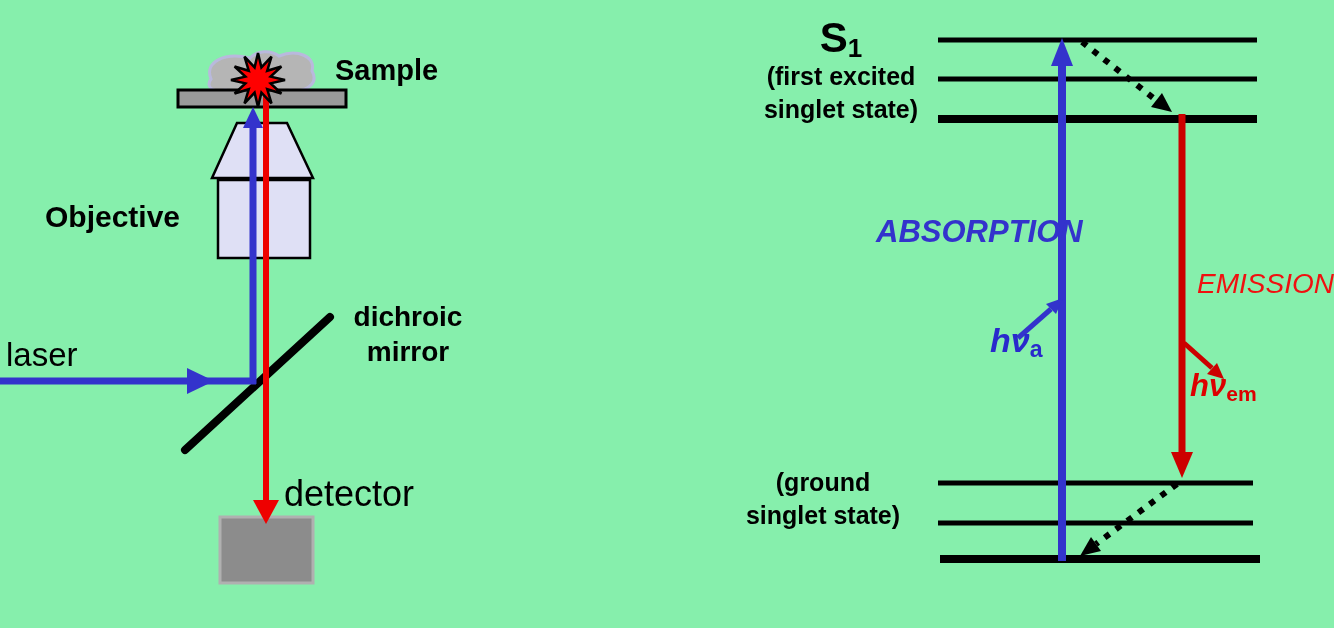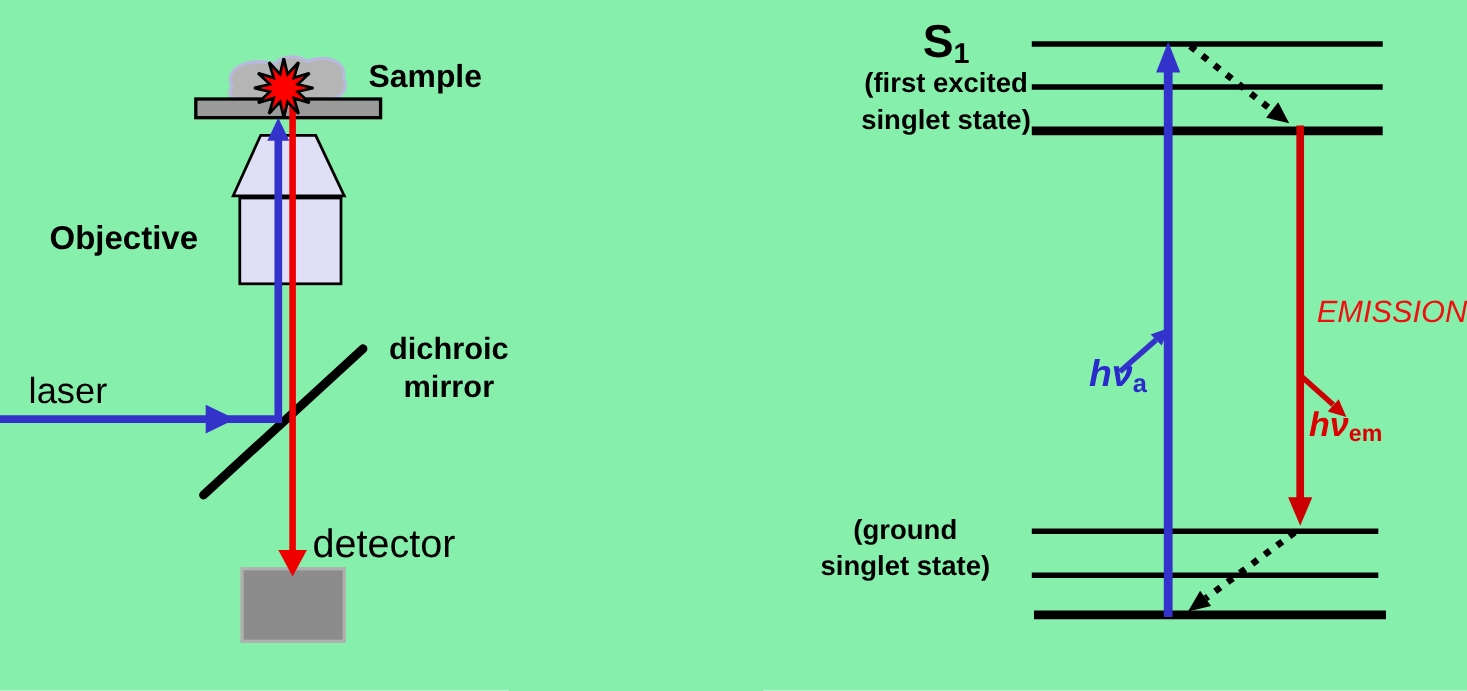--- a/index.html
+++ b/index.html
@@ -26,25 +26,25 @@
   .lbl {
     position: absolute;
     color: #000000;
     white-space: nowrap;
     line-height: 1.1;
   }
   .lbl-sample    { left: 335px; top: 55px;  font-size: 29px; font-weight: 700; }
   .lbl-objective { left: 45px;  top: 200px; font-size: 30px; font-weight: 700; }
   .lbl-dichroic  { left: 330px; top: 299px; width: 156px; font-size: 28px; font-weight: 700;
                    text-align: center; line-height: 1.25; white-space: normal; }
-  .lbl-laser     { left: 6px;   top: 337px; font-size: 33px; font-weight: 400; margin-left: 20px; }
+  .lbl-laser     { left: 6px;   top: 337px; font-size: 33px; font-weight: 400; }
   .lbl-detector  { left: 284px; top: 474px; font-size: 36px; font-weight: 400; }
 
   .state-label { position: absolute; width: 210px; text-align: center; color: #000; }
-  .state-s1 { left: 755px; top: 16px; text-align: center; }
+  .state-s1 { left: 736px; top: 16px; text-align: center; }
   .state-s0 { left: 718px; top: 466px; }
   .state-symbol { font-size: 42px; font-weight: 700; line-height: 1.05; }
   .state-symbol sub { font-size: 0.62em; position: relative; top: 0.18em; vertical-align: baseline; }
   .state-caption { font-size: 25px; font-weight: 700; line-height: 1.3; white-space: normal; }
 
   .lbl-absorption { left: 876px;  top: 215px; font-size: 31px; font-weight: 700; font-style: italic; color: #3333cc; }
   .lbl-emission   { left: 1197px; top: 269px; font-size: 28px; font-weight: 400; font-style: italic; color: #f01010; }
   .lbl-hva  { left: 990px;  top: 322px; font-size: 34px; font-weight: 700; font-style: italic; color: #2929cc; }
   .lbl-hvem { left: 1190px; top: 369px; font-size: 31px; font-weight: 700; font-style: italic; color: #dd0000; }
   .lbl-hva sub, .lbl-hvem sub { font-size: 0.68em; position: relative; top: 0.22em; vertical-align: baseline; font-style: normal; font-weight: 700; }
@@ -137,20 +137,21 @@
     </div>
   </div>
 
   <div class="state-label state-s0">
     <div class="state-caption">
       <span>(ground</span><br>
       <span>singlet state)</span>
     </div>
   </div>
 
+  <div class="lbl lbl-absorption">ABSORPTION</div>
 
   <div class="lbl lbl-emission">EMISSION</div>
 
   <div class="lbl lbl-hva">
     <span>hν</span><sub>a</sub>
   </div>
 
   <div class="lbl lbl-hvem">
     <span>hν</span><sub>em</sub>
   </div>

